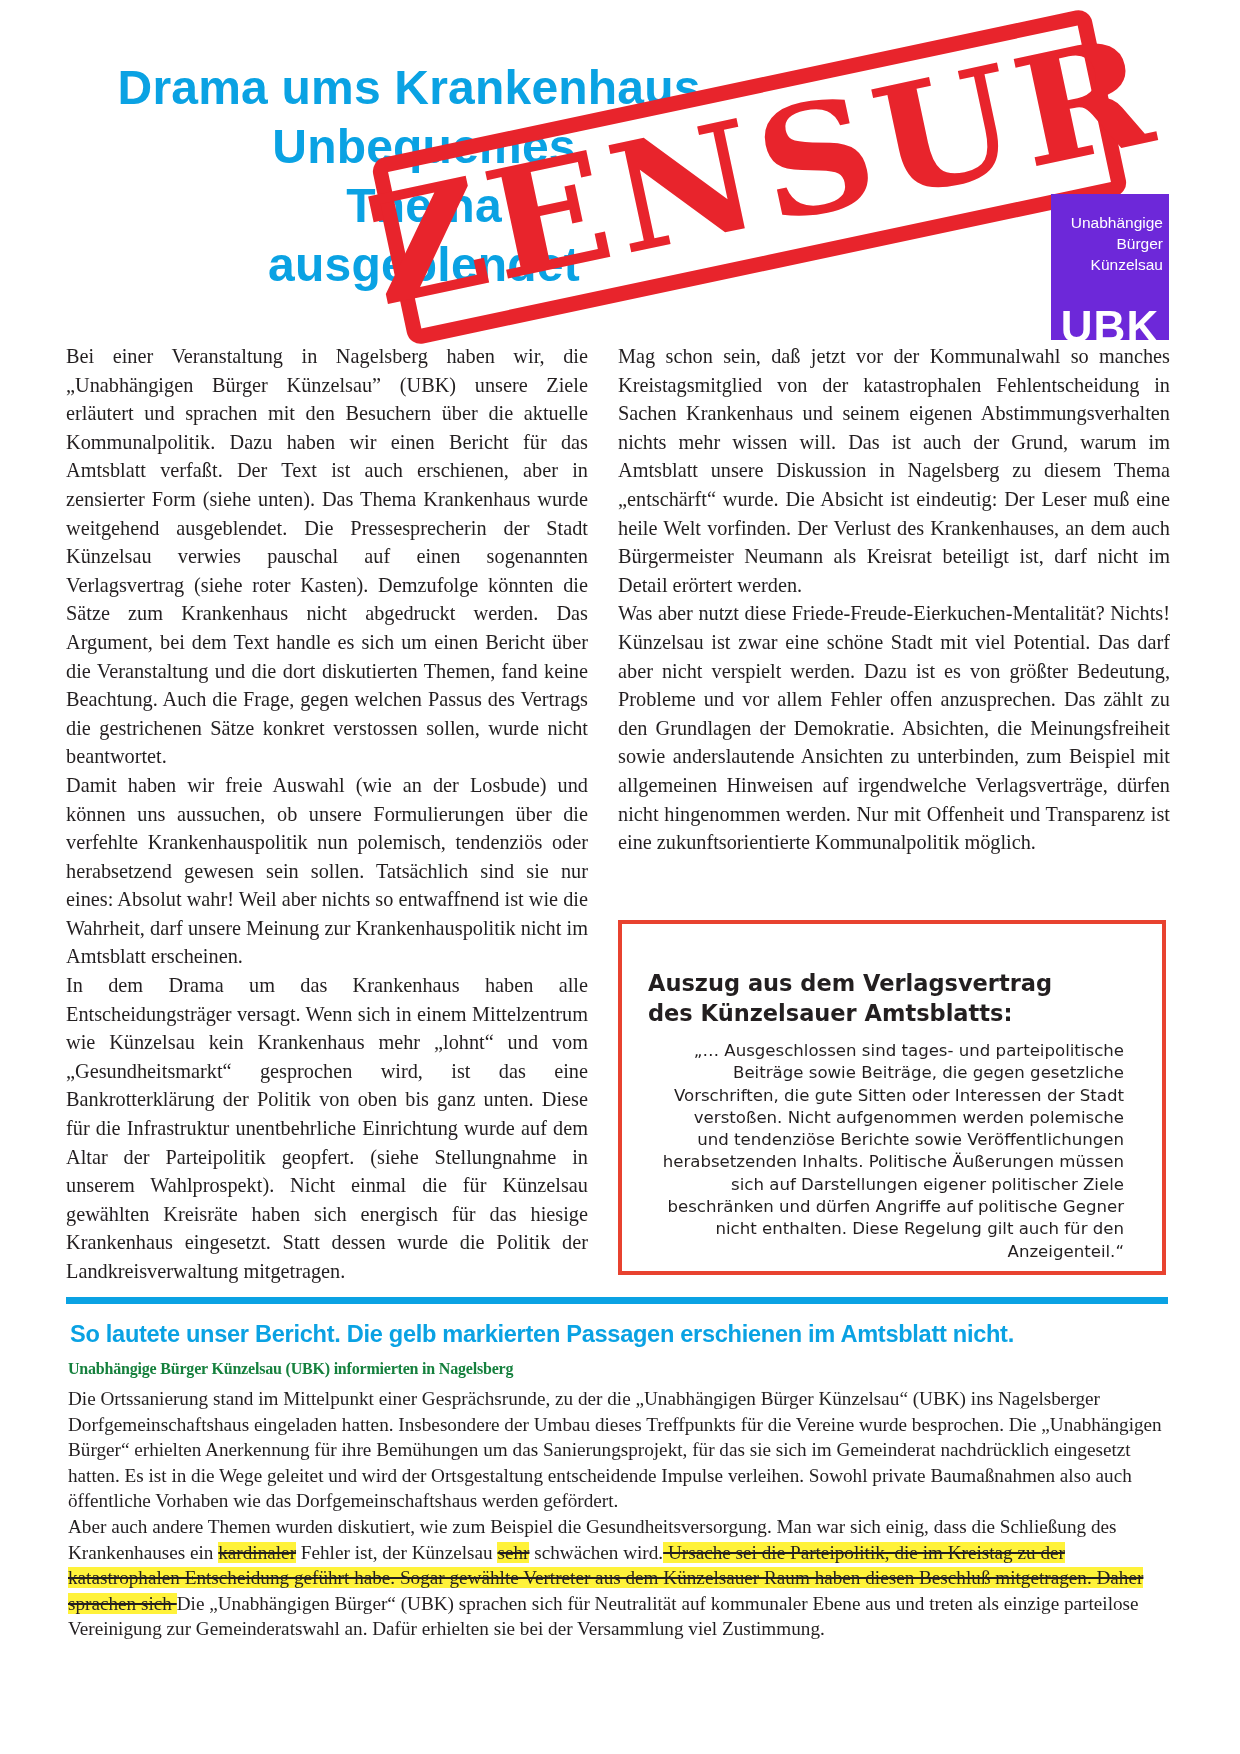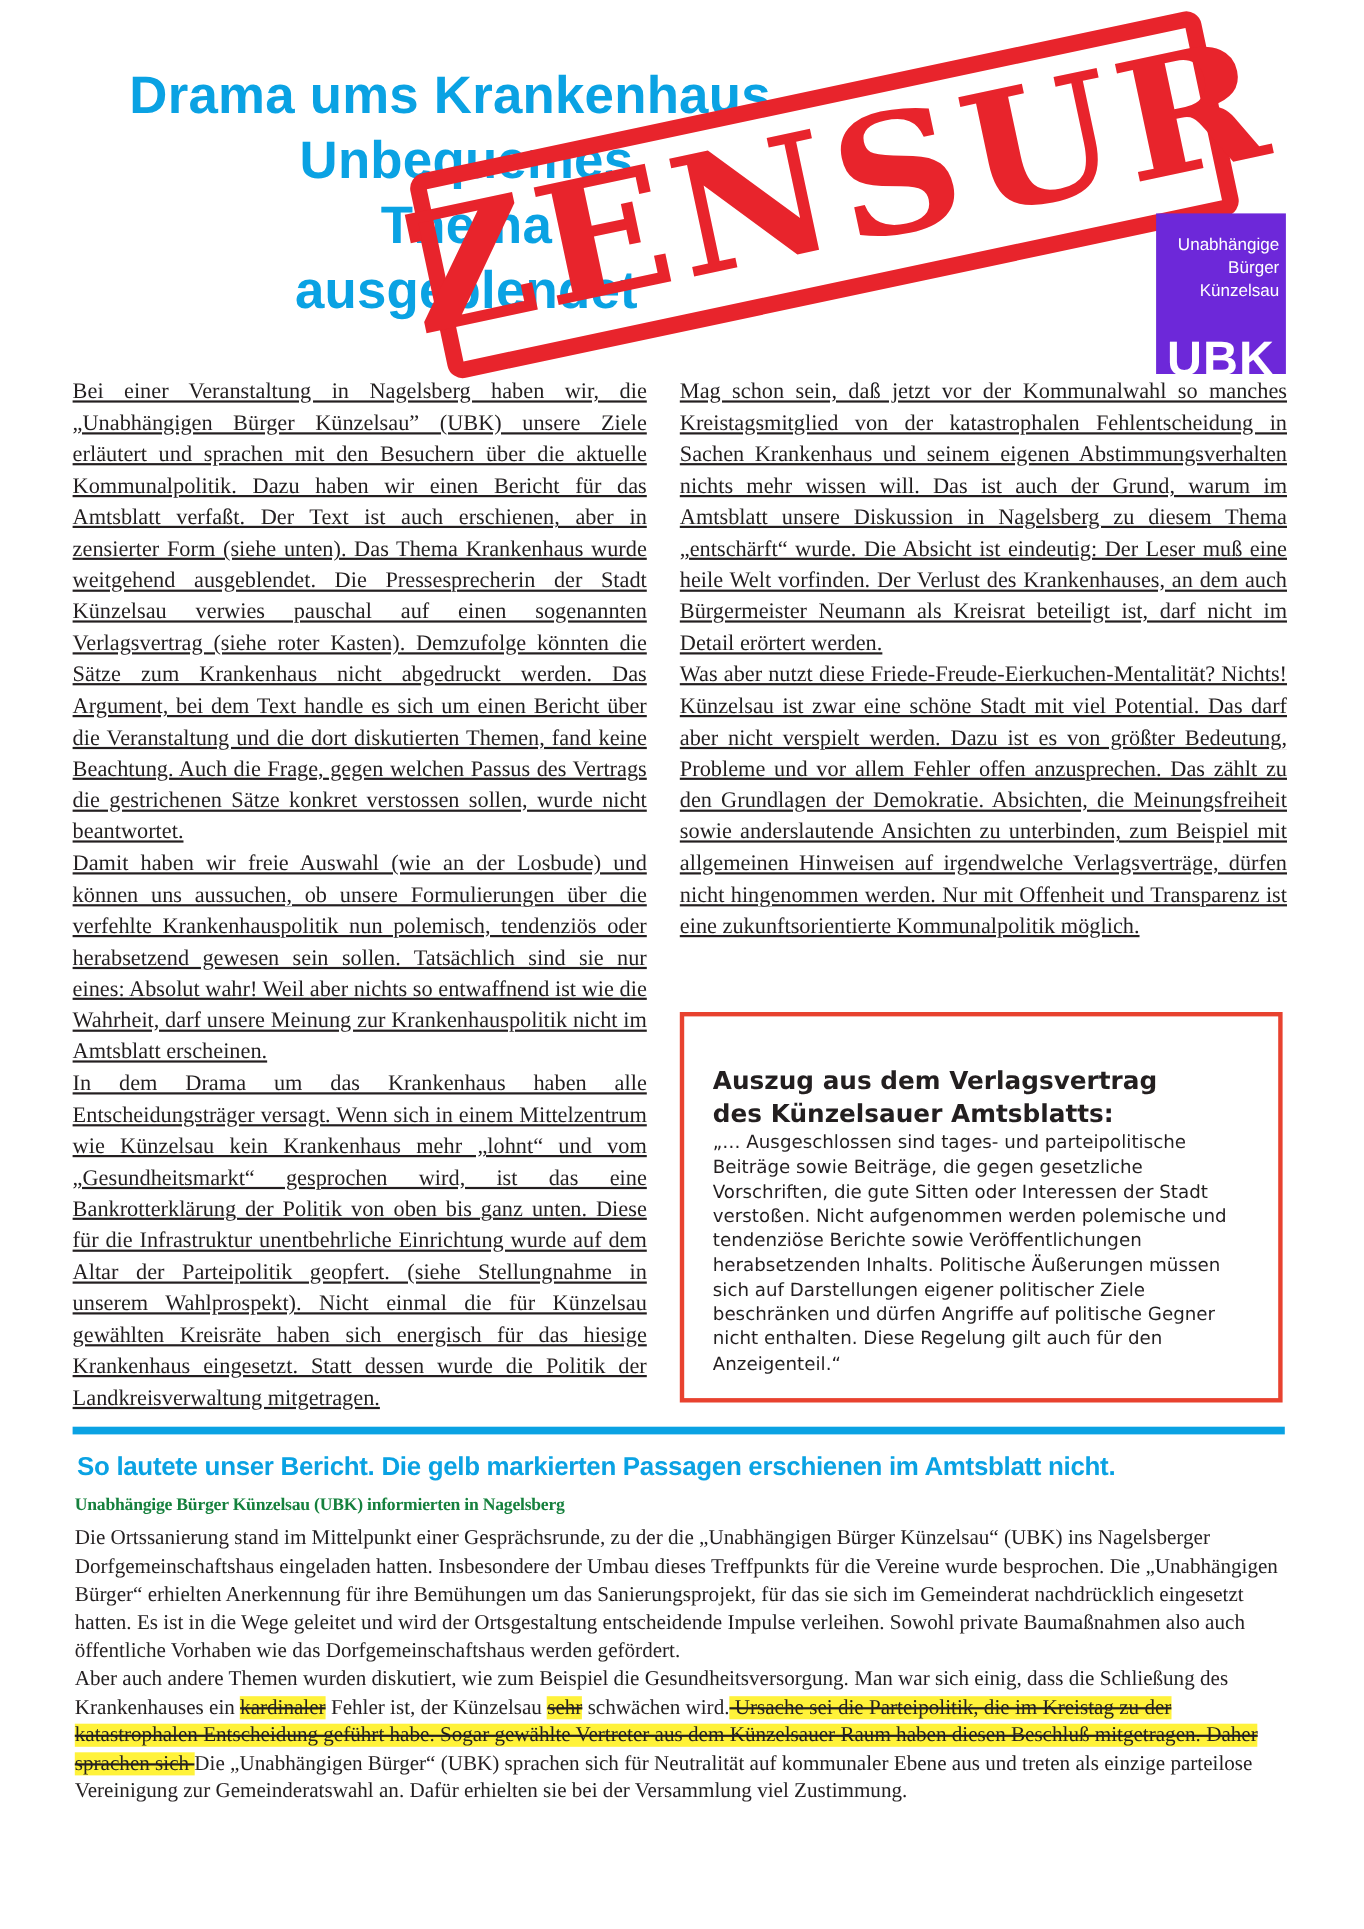--- a/index.html
+++ b/index.html
@@ -10,27 +10,27 @@
 
   .stamp { position: absolute; left: 382px; top: 82px; width: 735px; height: 190px; transform: rotate(-12deg); transform-origin: 50% 50%; }
   .stamp-frame { position: absolute; inset: 0; border: 15px solid #e8242c; border-radius: 14px; box-sizing: border-box; }
   .stamp-text { position: absolute; left: 0; right: 0; top: 6px; text-align: center; font-family: "DejaVu Serif", serif; font-weight: bold; font-size: 150px; line-height: 170px; color: #e8242c; letter-spacing: 6px; transform: scaleX(1.05); }
 
   .logo { position: absolute; left: 1051px; top: 194px; width: 118px; height: 146px; background: #6d28d9; color: #fff; font-family: "Liberation Sans", sans-serif; box-sizing: border-box; padding: 18px 6px 0 6px; text-align: right; }
   .logo-line { display: block; font-size: 15.5px; line-height: 21px; }
   .logo-abbr { display: block; font-size: 44px; font-weight: bold; line-height: 48px; margin-top: 28px; text-align: center; letter-spacing: 1px; }
 
   .col { position: absolute; font-size: 20.3px; line-height: 28.6px; text-align: justify; }
-  .col p { margin: 0; text-decoration: underline; }
+  .col p { margin: 0; }
   .col-left { left: 66px; top: 342px; width: 522px; }
   .col-right { left: 618px; top: 342px; width: 552px; }
 
   .box { position: absolute; left: 618px; top: 920px; width: 548px; height: 355px; border: 4px solid #e8422f; box-sizing: border-box; padding: 44px 26px 0 26px; font-family: "DejaVu Sans", sans-serif; }
   .box-title { margin: 0; font-size: 22.5px; line-height: 30px; font-weight: bold; color: #231f20; }
-  .box-body { margin: 0; font-size: 16.6px; line-height: 22.3px; color: #231f20; }
+  .box-body { margin: 12px; font-size: 16.6px; line-height: 22.3px; color: #231f20; text-align: right; }
 
   .rule { position: absolute; left: 66px; top: 1297px; width: 1102px; height: 7px; background: #0aa2e3; }
 
   .sub { position: absolute; left: 66px; top: 1315px; width: 1110px; margin: 4px; font-family: "Liberation Sans", sans-serif; font-weight: bold; color: #0aa2e3; font-size: 23.6px; line-height: 30px; letter-spacing: -0.3px; white-space: nowrap; }
 
   .report-title { position: absolute; left: 68px; top: 1352px; margin: 0; font-family: "Liberation Serif", serif; font-weight: bold; font-size: 16px; line-height: 34px; color: #15803d; letter-spacing: -0.2px; }
   .report { position: absolute; left: 68px; top: 1386px; width: 1110px; font-size: 19.2px; line-height: 25.6px; color: #231f20; }
   .report p { margin: 0; }
   .mark { background: #fff23a; }
   .struck { text-decoration: line-through; text-decoration-thickness: 1.5px; }

